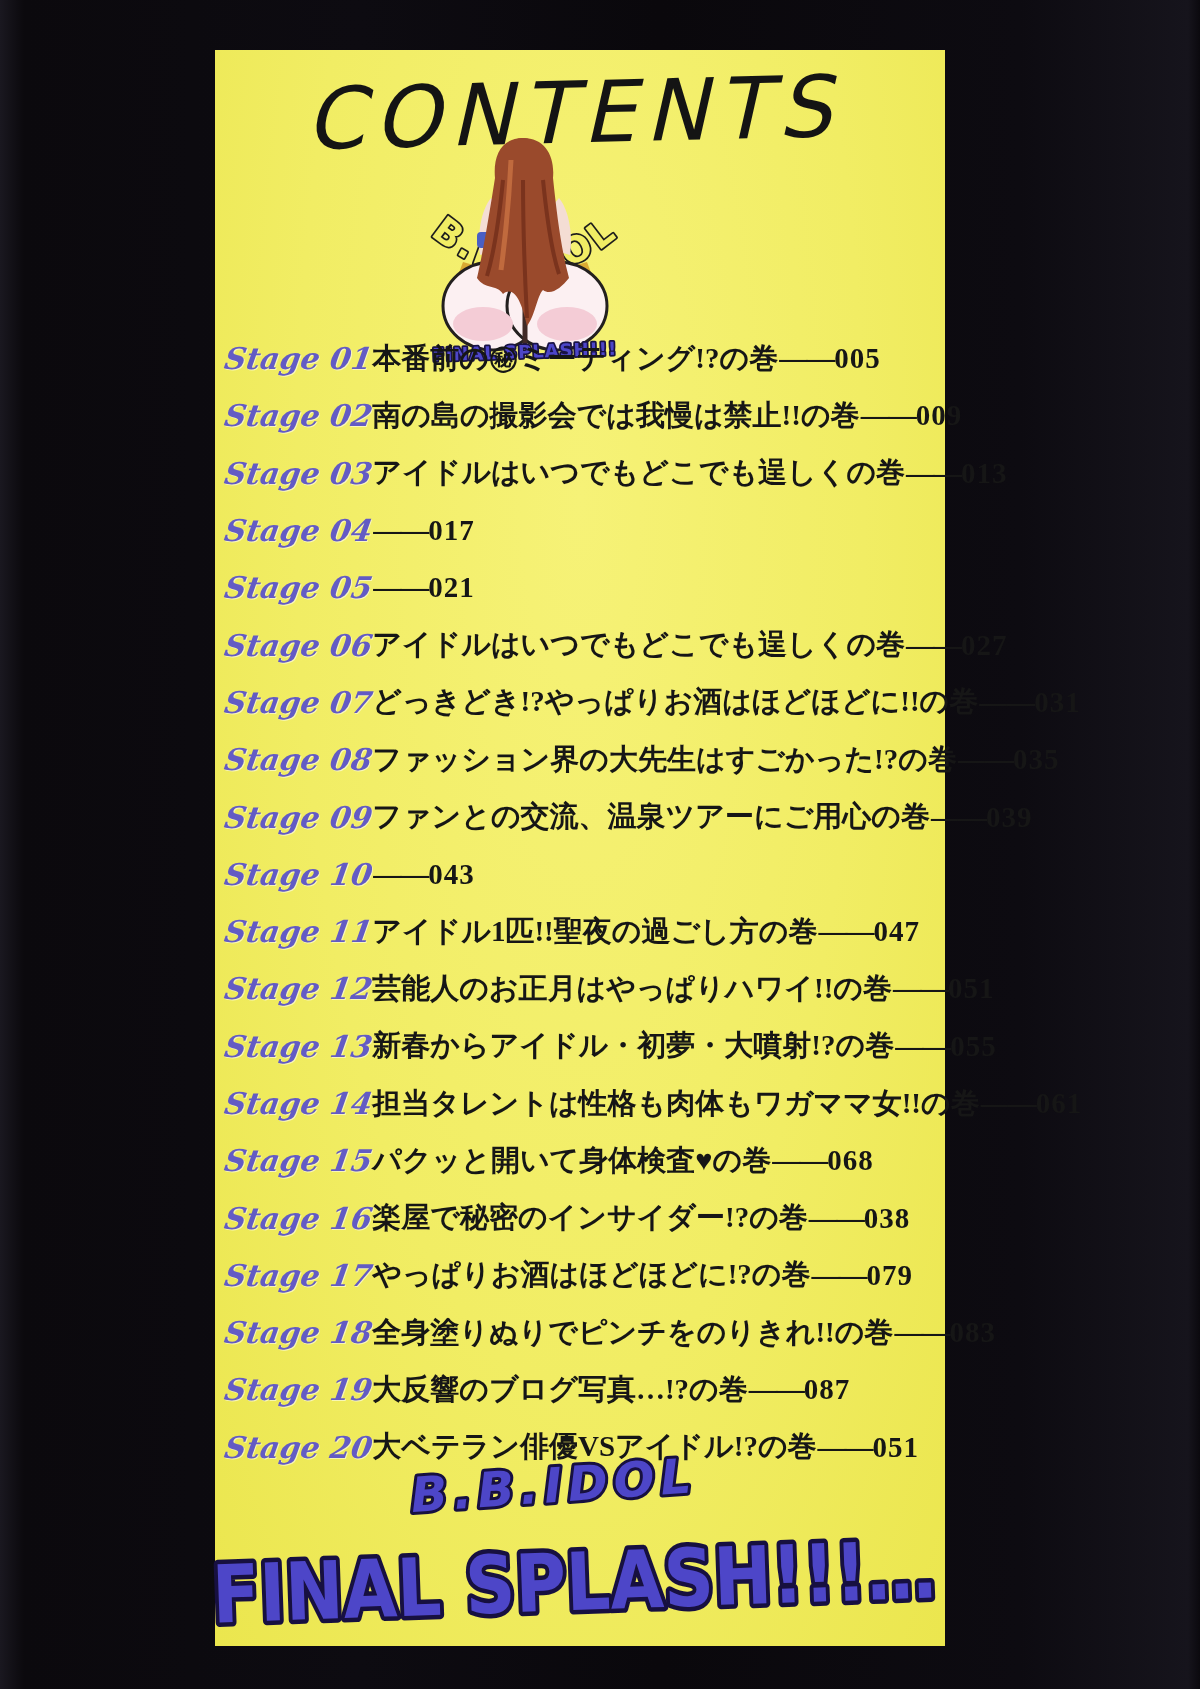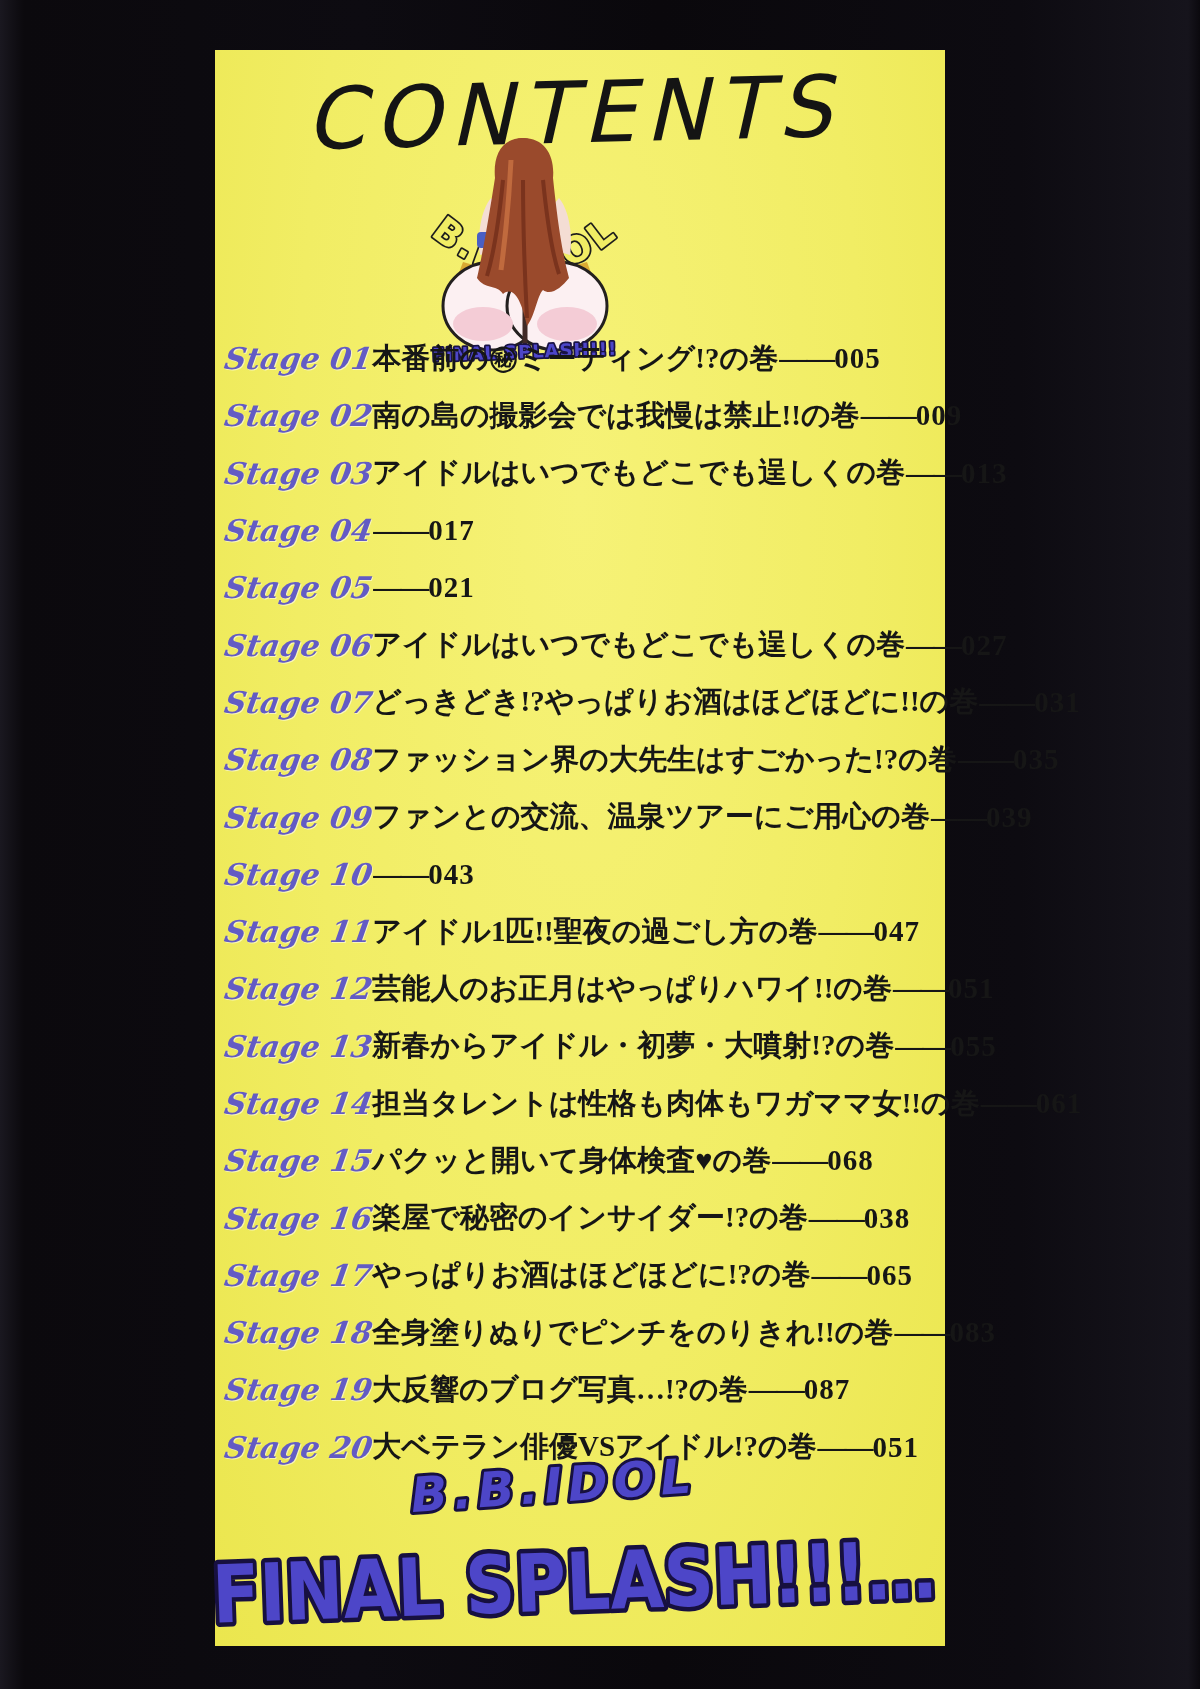--- a/index.html
+++ b/index.html
@@ -179,21 +179,21 @@
     <div class="toc-row">
         <span class="stage">Stage 16</span>
         <span class="jtitle">楽屋で秘密のインサイダー!?の巻</span>
         <span class="dash">――</span>
         <span class="pagenum">038</span>
       </div>
     <div class="toc-row">
         <span class="stage">Stage 17</span>
         <span class="jtitle">やっぱりお酒はほどほどに!?の巻</span>
         <span class="dash">――</span>
-        <span class="pagenum">065</span>
+        <span class="pagenum">079</span>
       </div>
     <div class="toc-row">
         <span class="stage">Stage 18</span>
         <span class="jtitle">全身塗りぬりでピンチをのりきれ!!の巻</span>
         <span class="dash">――</span>
         <span class="pagenum">083</span>
       </div>
     <div class="toc-row">
         <span class="stage">Stage 19</span>
         <span class="jtitle">大反響のブログ写真…!?の巻</span>

